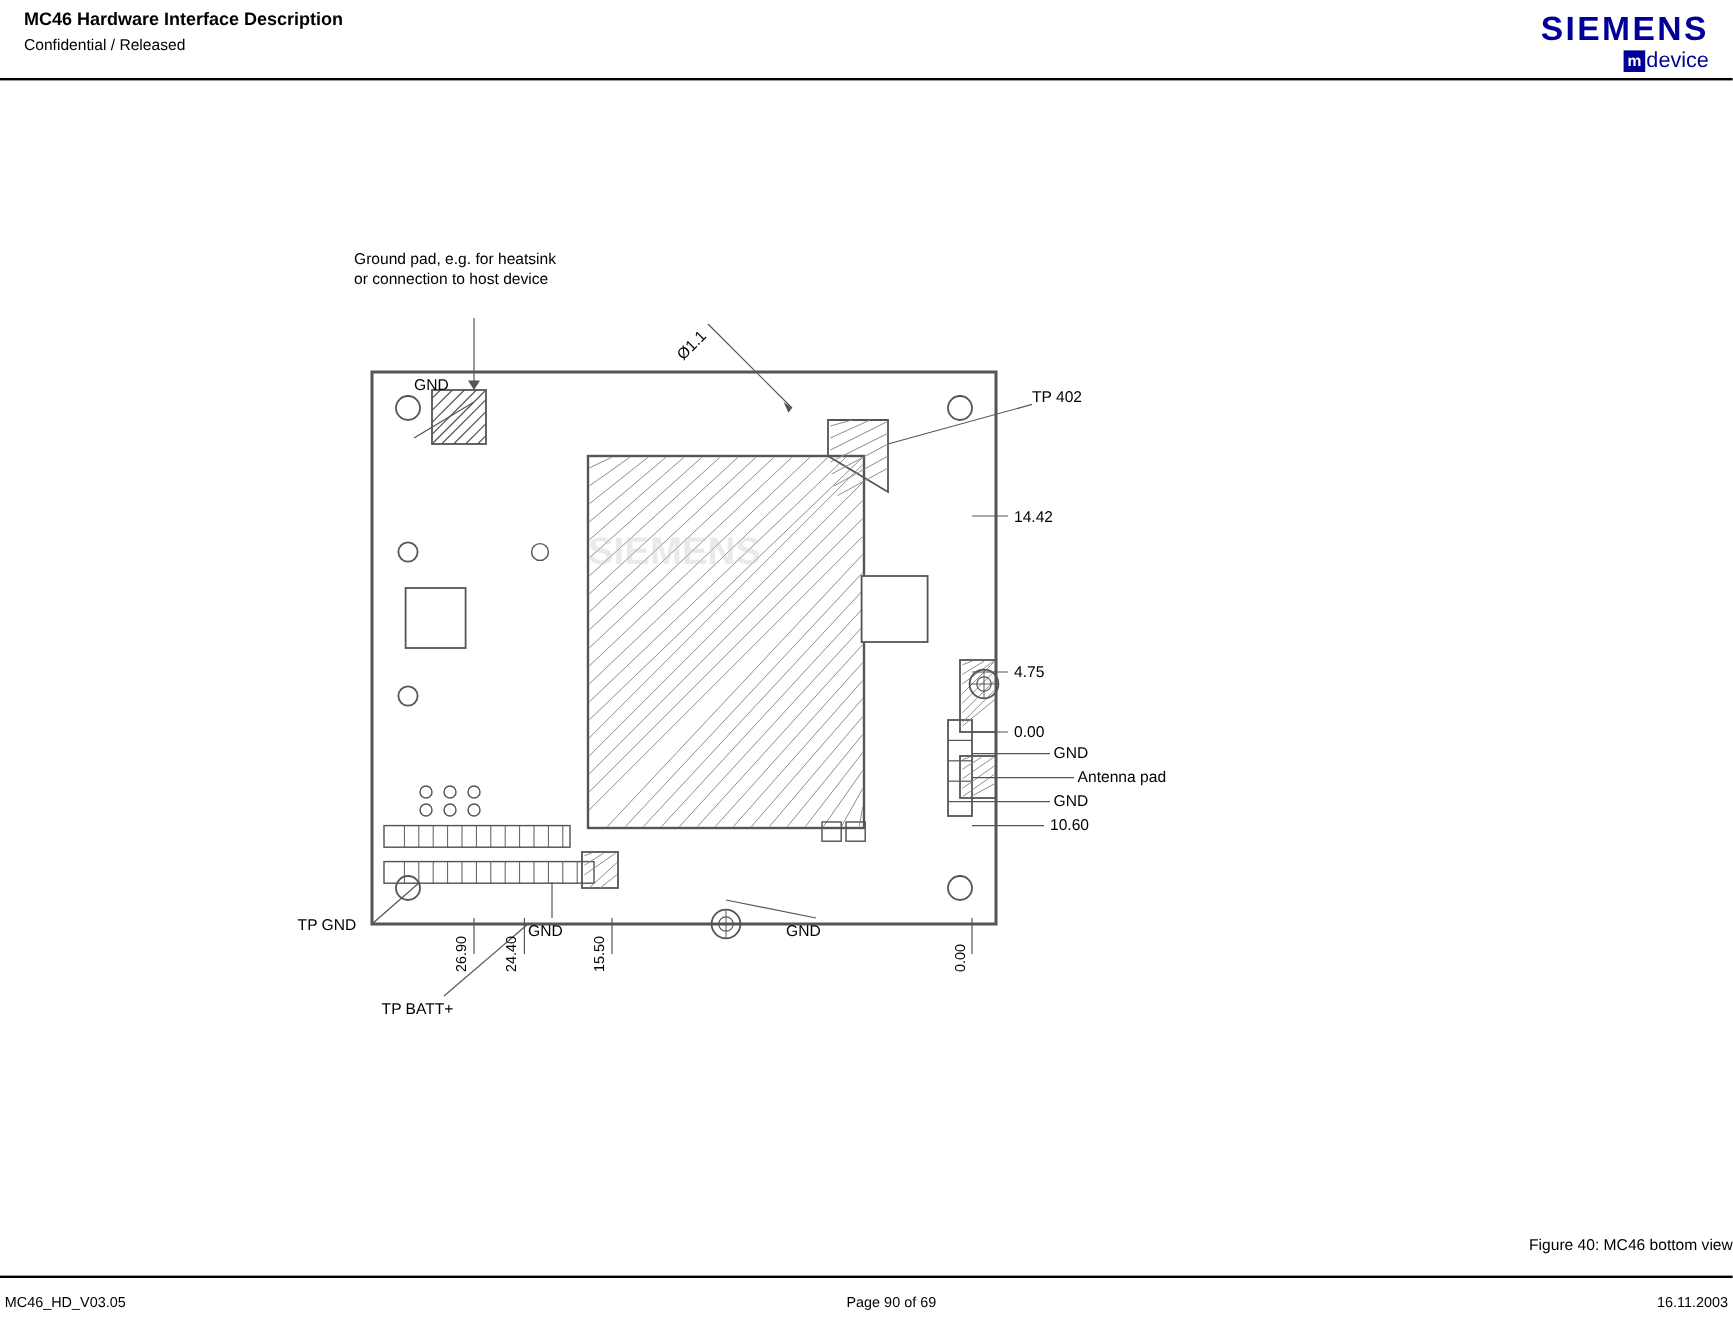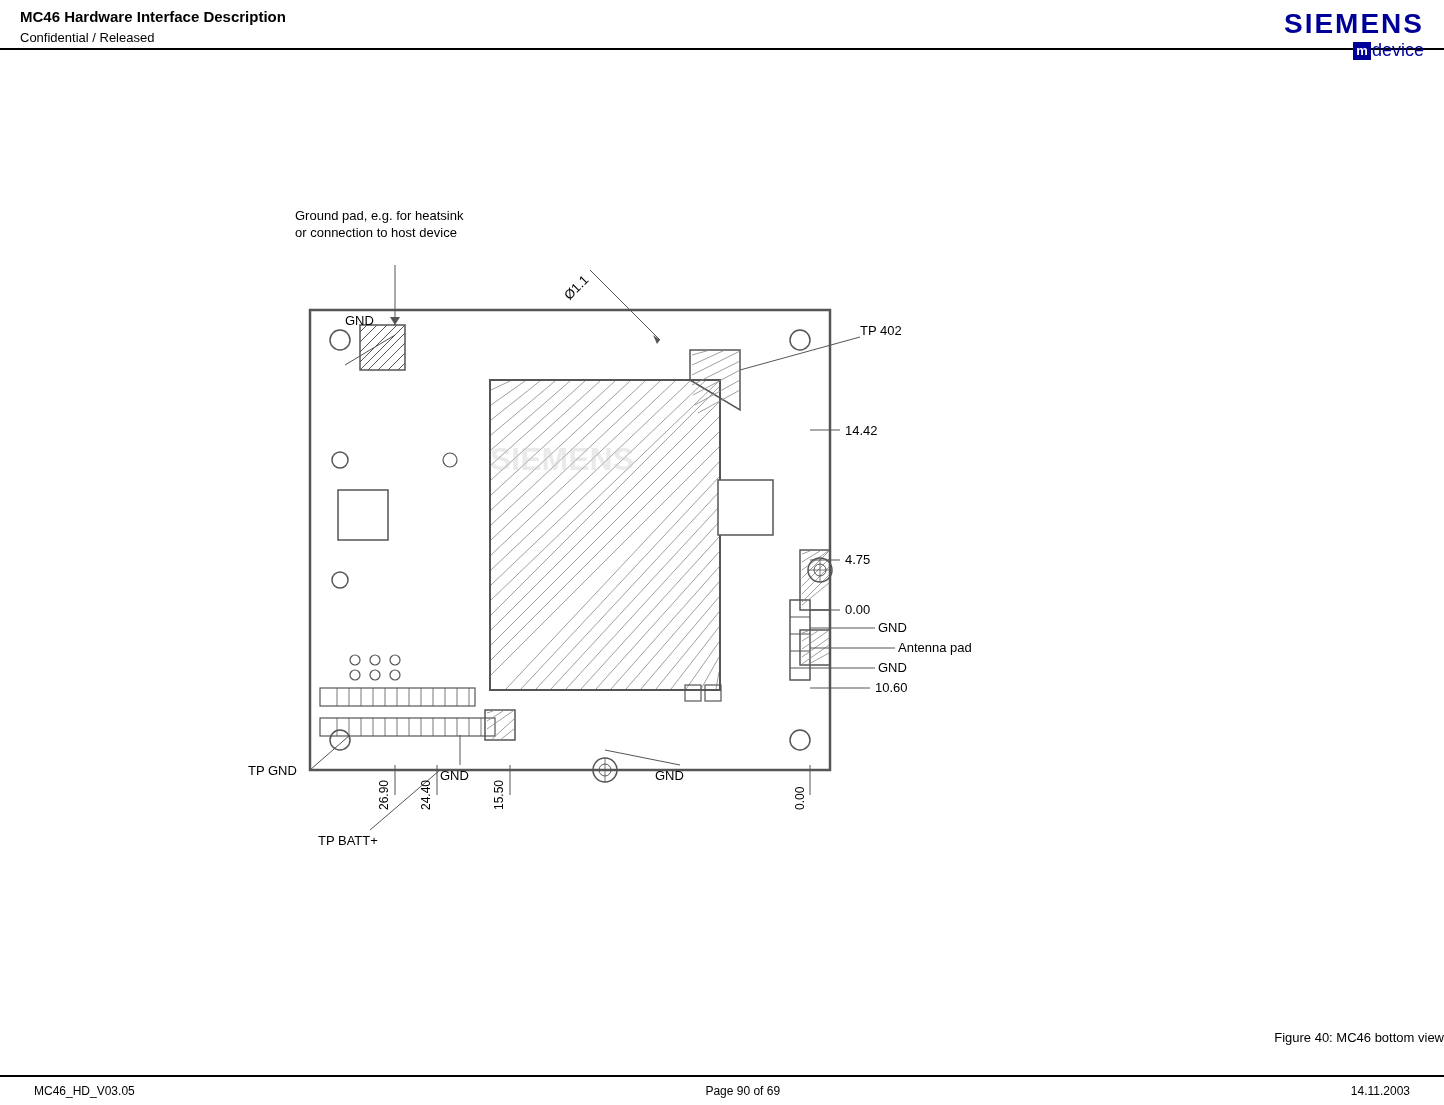--- a/index.html
+++ b/index.html
@@ -11,21 +11,21 @@
       font-size: 13px;
       color: #000;
       overflow: hidden;
       position: relative;
     }
 
     
     .header {
       position: absolute;
       top: 0; left: 0; right: 0;
-      height: 50px;
+      height: 67px;
       border-bottom: 2px solid #000;
     }
     .header-title {
       position: absolute;
       top: 8px; left: 20px;
       font-weight: bold;
       font-size: 15px;
     }
     .header-subtitle {
       position: absolute;
@@ -60,26 +60,26 @@
       font-weight: bold;
       text-align: center;
       line-height: 18px;
       margin-right: 1px;
     }
 
     
     .footer {
       position: absolute;
       bottom: 0; left: 0; right: 0;
-      height: 30px;
+      height: 42px;
       border-top: 2px solid #000;
       display: flex;
       align-items: center;
       justify-content: space-between;
-      padding: 0 34px;
+      padding: 0 4px;
       font-size: 12px;
     }
 
     
     .content {
       position: absolute;
       top: 70px;
       left: 0; right: 0;
       bottom: 30px;
     }
@@ -351,14 +351,14 @@
   </svg>
 
   
   <div class="figure-caption">Figure 40: MC46 bottom view</div>
 
 </div>
 
 <div class="footer">
   <span>MC46_HD_V03.05</span>
   <span>Page 90 of 69</span>
-  <span>14.11.2003</span>
+  <span>16.11.2003</span>
 </div>
 
 </body></html>

